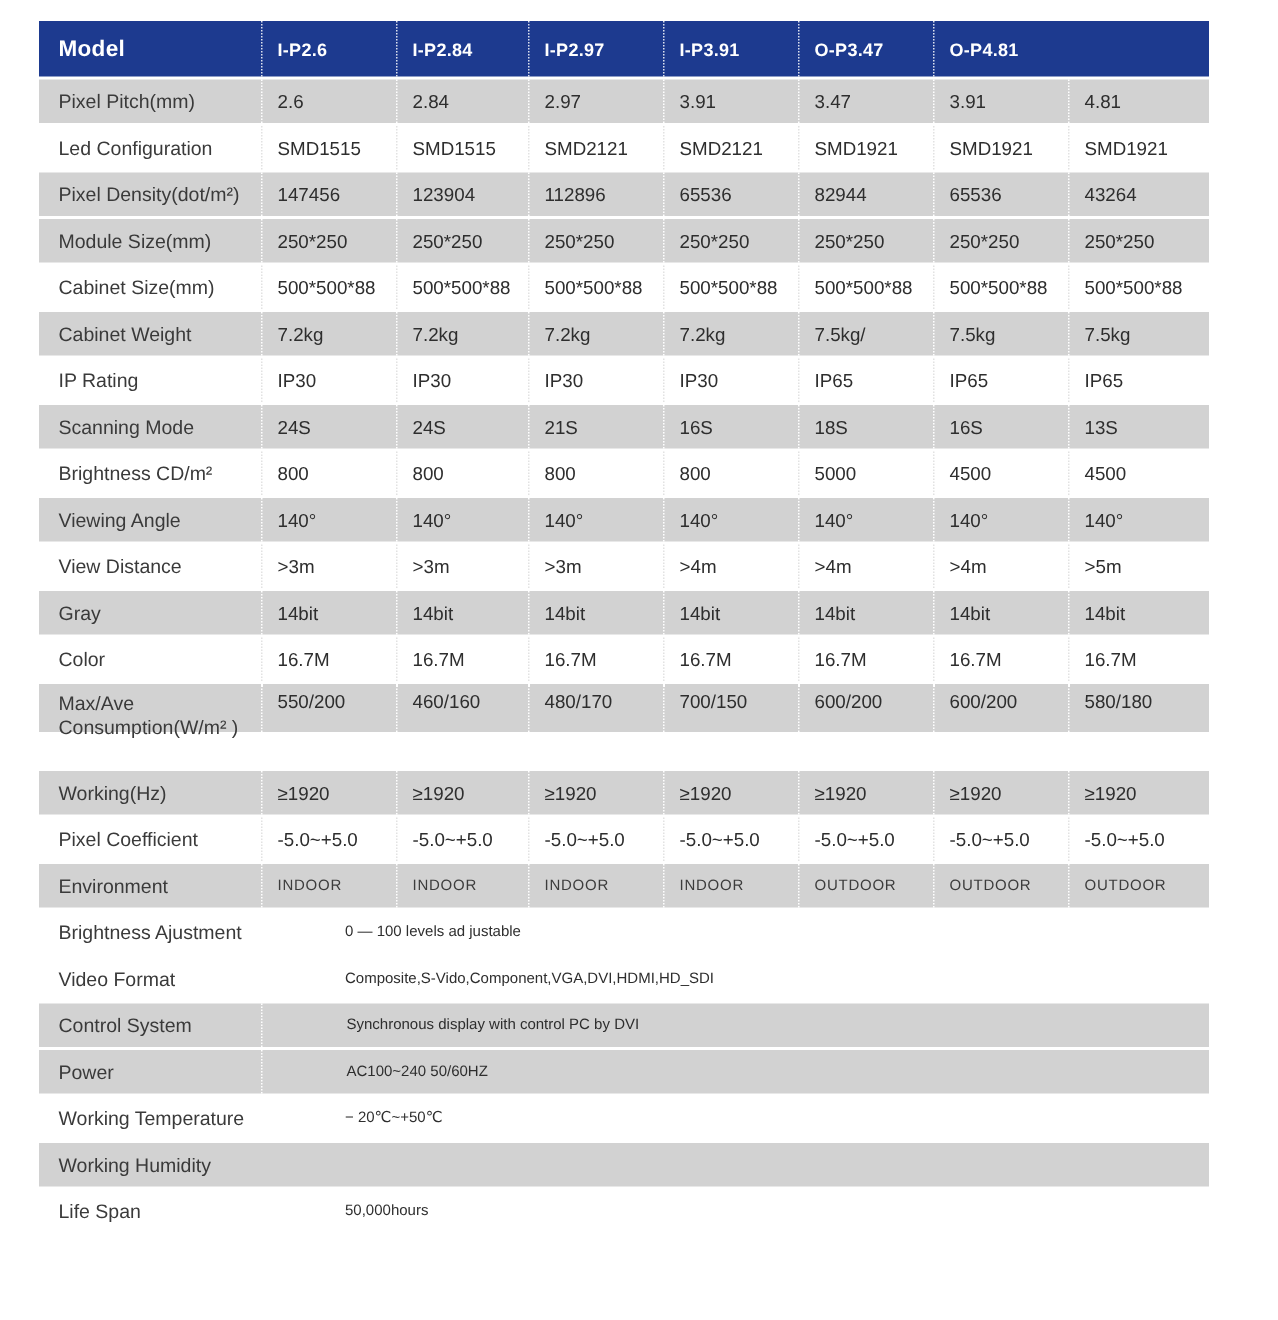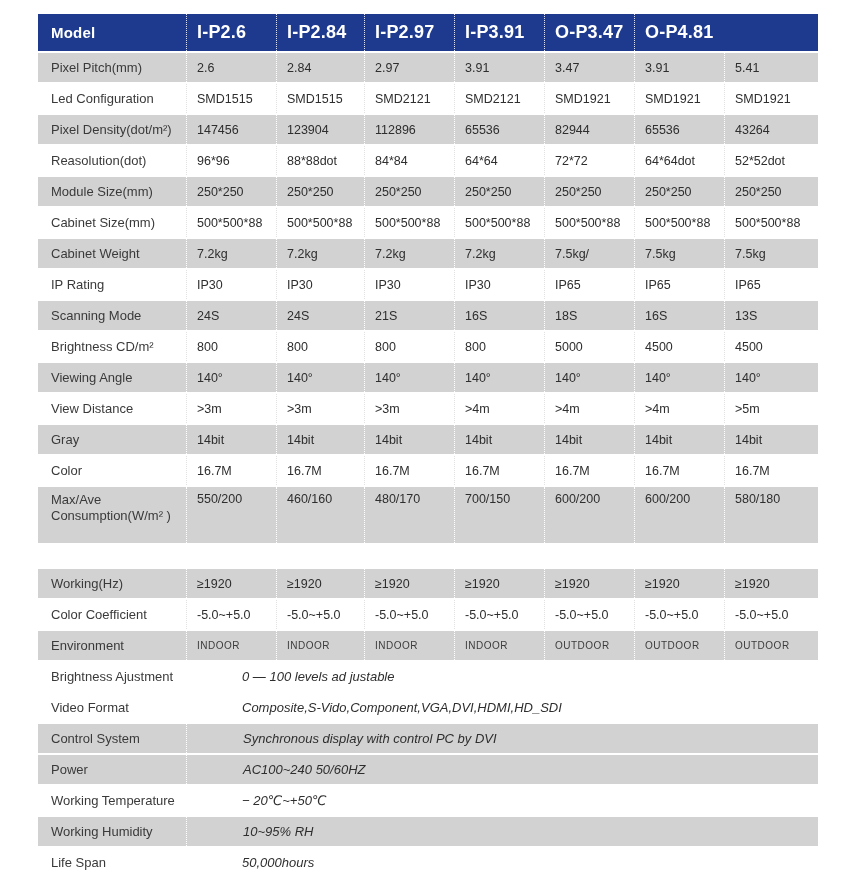--- a/index.html
+++ b/index.html
@@ -1,33 +1,33 @@
 <!DOCTYPE html>
 <html><head>
 <meta charset="utf-8">
 <style>
   html,body{margin:0;padding:0;background:#ffffff;}
   body{width:852px;height:880px;position:relative;font-family:"Liberation Sans","DejaVu Sans",sans-serif;color:#2f2f2f;}
-  .table{position:absolute;left:38px;top:14px;width:780px;}
+  .table{position:absolute;left:26px;top:14px;width:780px;}
   .row{display:grid;grid-template-columns:148px 90px 88px 90px 90px 90px 90px 1fr;height:29px;margin-bottom:2px;}
   .cell{display:flex;align-items:center;padding-left:10px;font-size:12.5px;color:#2e2e2e;overflow:visible;}
   .label{font-size:13px;color:#3a3a3a;padding-left:13px;white-space:pre-line;line-height:1.2;}
   .shaded{background:#d2d2d2;}
   .shaded .cell + .cell{border-left:1px dotted #ffffff;}
   .row:not(.shaded):not(.header) .cell + .cell{border-left:1px dotted #e2e2e2;}
   .header{height:37px;background:#1d3a8f;margin-bottom:2px;}
-  .header .cell{color:#ffffff;font-weight:bold;font-size:18px;letter-spacing:.2px;}
+  .header .cell{color:#ffffff;font-weight:bold;font-size:12px;letter-spacing:.2px;}
   .header .cell + .cell{border-left:1px dotted rgba(255,255,255,.85);}
   .header .label{color:#ffffff;font-size:15px;}
-  .tall{height:56px;}
+  .tall{height:32px;}
   .tall .cell{align-items:flex-start;padding-top:5px;}
   .env .cell:not(.label){font-size:10px;letter-spacing:.5px;color:#3c3c3c;}
   .gap{height:24px;}
   .info-row{display:grid;grid-template-columns:148px 1fr;height:29px;margin-bottom:2px;}
-  .info-row .value{padding-left:56px;font-size:13px;font-style:italic;}
+  .info-row .value{padding-left:56px;font-size:10px;}
   .info-row.shaded .value{border-left:1px dotted #ffffff;margin-left:0;}
 </style>
 </head>
 <body>
 
 <div class="table">
   <div class="row header">
     <div class="cell label">Model</div>
   <div class="cell">I-P2.6</div>
       <div class="cell">I-P2.84</div>
@@ -38,51 +38,41 @@
     </div>
   <div id="sec1">
       <div class="row shaded">
         <div class="cell label">Pixel Pitch(mm)</div>
         <div class="cell">2.6</div>
         <div class="cell">2.84</div>
         <div class="cell">2.97</div>
         <div class="cell">3.91</div>
         <div class="cell">3.47</div>
         <div class="cell">3.91</div>
-        <div class="cell">5.41</div>
+        <div class="cell">4.81</div>
       </div>
       <div class="row">
         <div class="cell label">Led Configuration</div>
         <div class="cell">SMD1515</div>
         <div class="cell">SMD1515</div>
         <div class="cell">SMD2121</div>
         <div class="cell">SMD2121</div>
         <div class="cell">SMD1921</div>
         <div class="cell">SMD1921</div>
         <div class="cell">SMD1921</div>
       </div>
       <div class="row shaded">
         <div class="cell label">Pixel Density(dot/m²)</div>
         <div class="cell">147456</div>
         <div class="cell">123904</div>
         <div class="cell">112896</div>
         <div class="cell">65536</div>
         <div class="cell">82944</div>
         <div class="cell">65536</div>
         <div class="cell">43264</div>
-      </div>
-      <div class="row">
-        <div class="cell label">Reasolution(dot)</div>
-        <div class="cell">96*96</div>
-        <div class="cell">88*88dot</div>
-        <div class="cell">84*84</div>
-        <div class="cell">64*64</div>
-        <div class="cell">72*72</div>
-        <div class="cell">64*64dot</div>
-        <div class="cell">52*52dot</div>
       </div>
       <div class="row shaded">
         <div class="cell label">Module Size(mm)</div>
         <div class="cell">250*250</div>
         <div class="cell">250*250</div>
         <div class="cell">250*250</div>
         <div class="cell">250*250</div>
         <div class="cell">250*250</div>
         <div class="cell">250*250</div>
         <div class="cell">250*250</div>
@@ -195,21 +185,21 @@
         <div class="cell label">Working(Hz)</div>
         <div class="cell">≥1920</div>
         <div class="cell">≥1920</div>
         <div class="cell">≥1920</div>
         <div class="cell">≥1920</div>
         <div class="cell">≥1920</div>
         <div class="cell">≥1920</div>
         <div class="cell">≥1920</div>
       </div>
       <div class="row">
-        <div class="cell label">Color Coefficient</div>
+        <div class="cell label">Pixel Coefficient</div>
         <div class="cell">-5.0~+5.0</div>
         <div class="cell">-5.0~+5.0</div>
         <div class="cell">-5.0~+5.0</div>
         <div class="cell">-5.0~+5.0</div>
         <div class="cell">-5.0~+5.0</div>
         <div class="cell">-5.0~+5.0</div>
         <div class="cell">-5.0~+5.0</div>
       </div>
       <div class="row shaded env">
         <div class="cell label">Environment</div>
@@ -238,20 +228,19 @@
       <div class="info-row shaded">
         <div class="cell label">Power</div>
         <div class="cell value">AC100~240 50/60HZ</div>
       </div>
       <div class="info-row">
         <div class="cell label">Working Temperature</div>
         <div class="cell value">− 20℃~+50℃</div>
       </div>
       <div class="info-row shaded">
         <div class="cell label">Working Humidity</div>
-        <div class="cell value">10~95% RH</div>
       </div>
       <div class="info-row">
         <div class="cell label">Life Span</div>
         <div class="cell value">50,000hours</div>
       </div>
     </div>
 </div>
 
 </body></html>

